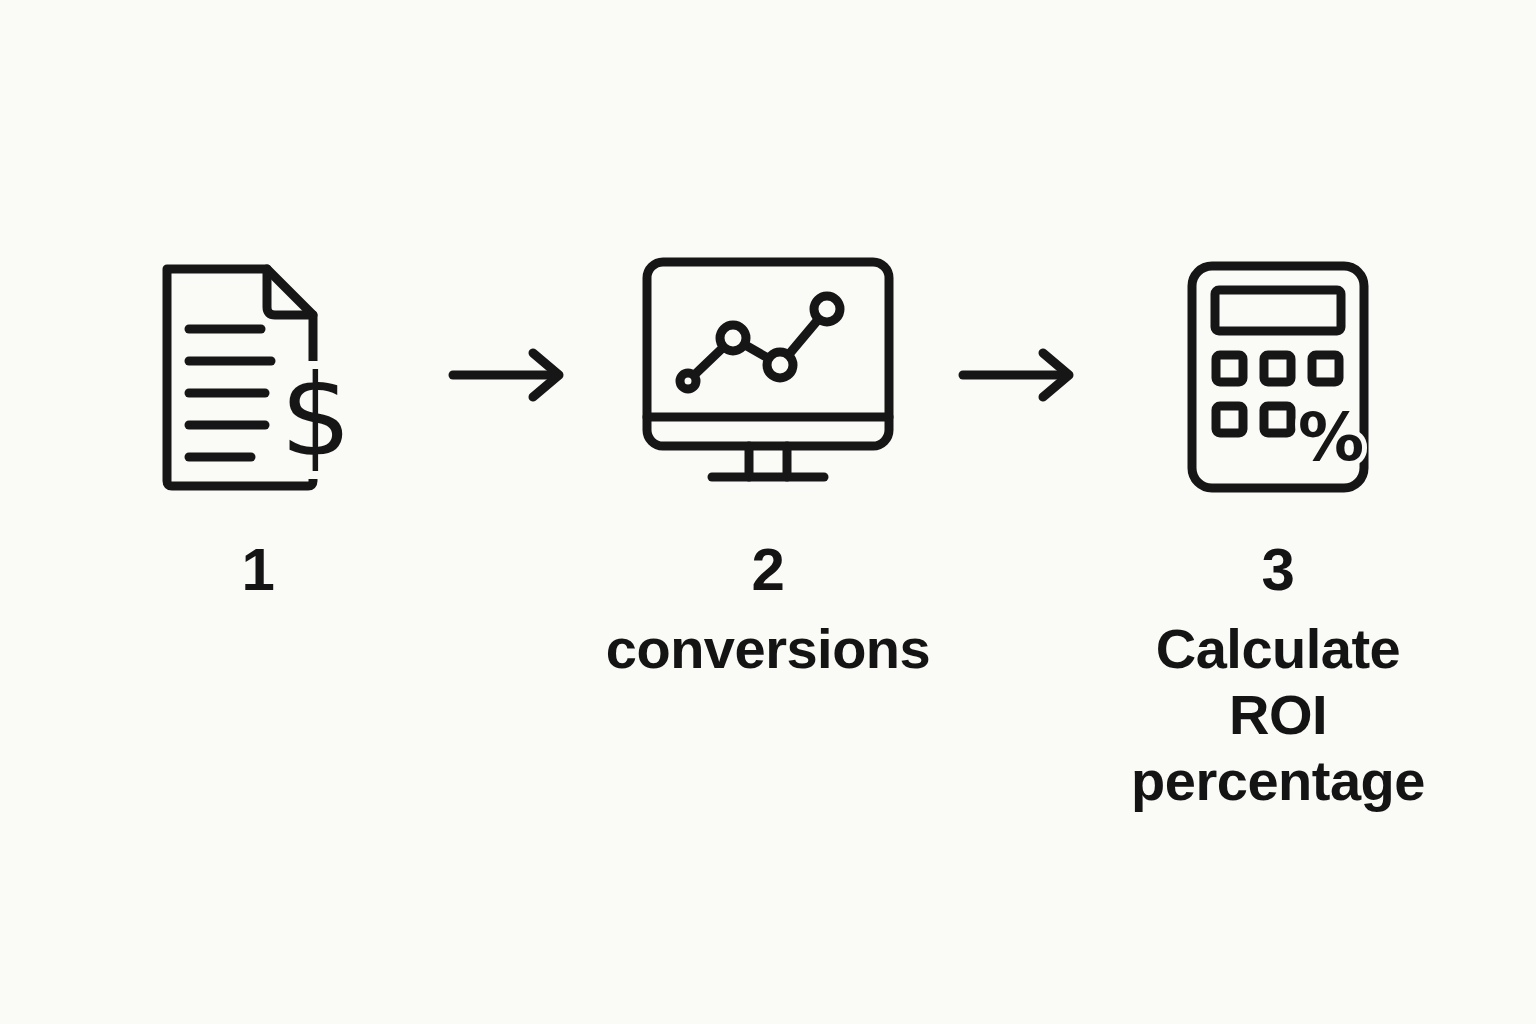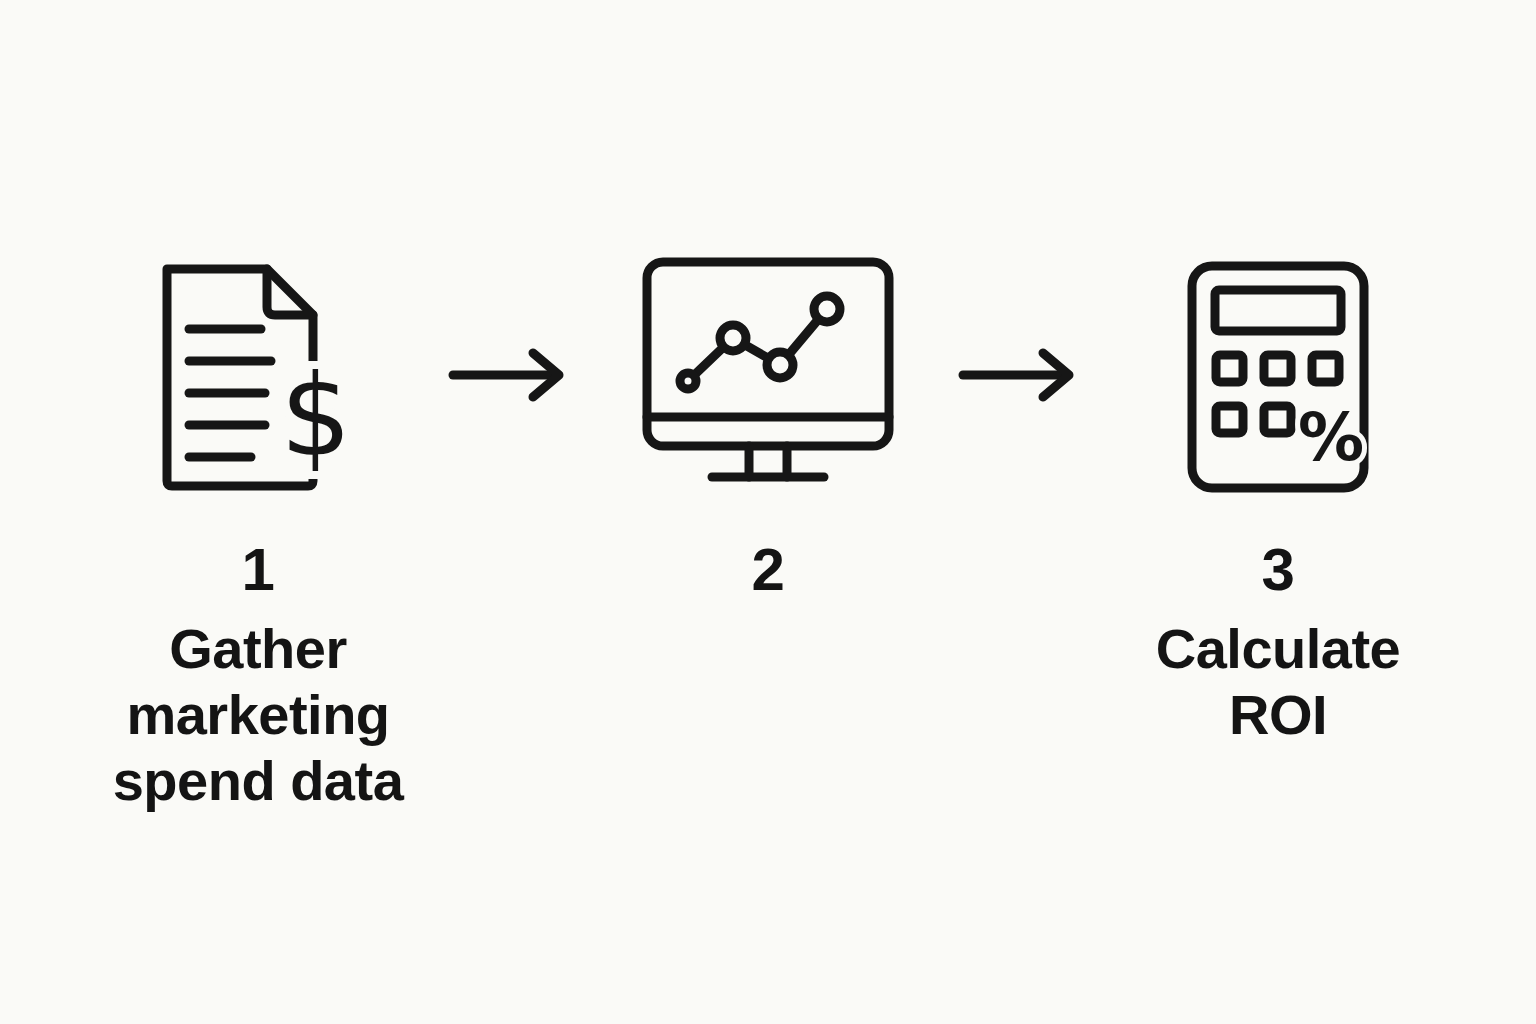--- a/index.html
+++ b/index.html
@@ -75,25 +75,20 @@
           <path d="M56 74 H128"></path>
           <path d="M56 106 H138"></path>
           <path d="M56 138 H132"></path>
           <path d="M56 170 H132"></path>
           <path d="M56 202 H118"></path>
         </g>
         <text class="glyph-text" x="183" y="199" font-size="112" font-weight="500" text-anchor="middle" stroke-width="16">$</text>
       </svg>
     </div>
     <div class="step-number">1</div>
-    <div class="step-label">
-      <div>Gather</div>
-      <div>marketing</div>
-      <div>spend data</div>
-    </div>
   </div>
 
   <div class="arrow-box">
     <svg width="132" height="64" viewBox="0 0 132 64">
       <g fill="none" stroke="currentColor" stroke-width="9" stroke-linecap="round" stroke-linejoin="round">
         <path d="M6 32 H108"></path>
         <path d="M86 10 L112 32 L86 54"></path>
       </g>
     </svg>
   </div>
@@ -112,20 +107,21 @@
         <g fill="#fafaf7" stroke="currentColor" stroke-width="9">
           <circle cx="50" cy="128" r="8"></circle>
           <circle cx="95" cy="85" r="13"></circle>
           <circle cx="142" cy="112" r="13"></circle>
           <circle cx="189" cy="56" r="13"></circle>
         </g>
       </svg>
     </div>
     <div class="step-number">2</div>
     <div class="step-label">
+      <div>conversions</div>
     </div>
   </div>
 
   <div class="arrow-box">
     <svg width="132" height="64" viewBox="0 0 132 64">
       <g fill="none" stroke="currentColor" stroke-width="9" stroke-linecap="round" stroke-linejoin="round">
         <path d="M6 32 H108"></path>
         <path d="M86 10 L112 32 L86 54"></path>
       </g>
     </svg>
@@ -143,16 +139,17 @@
           <rect x="33" y="149" width="27" height="27" rx="4"></rect>
           <rect x="81" y="149" width="27" height="27" rx="4"></rect>
         </g>
         <text class="glyph-text" x="148" y="203" font-size="66" font-weight="600" text-anchor="middle" stroke-width="10">%</text>
       </svg>
     </div>
     <div class="step-number">3</div>
     <div class="step-label">
       <div>Calculate</div>
       <div>ROI</div>
+      <div>percentage</div>
     </div>
   </div>
 
 </div>
 
 </body></html>

